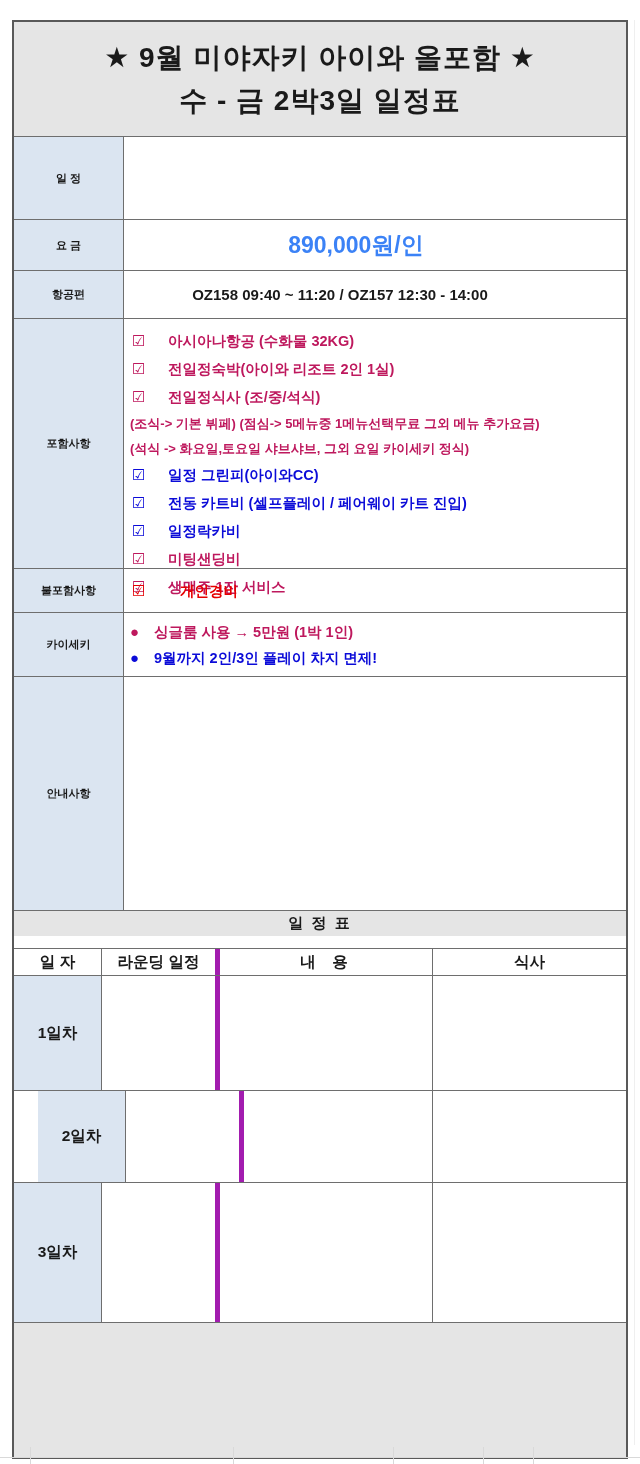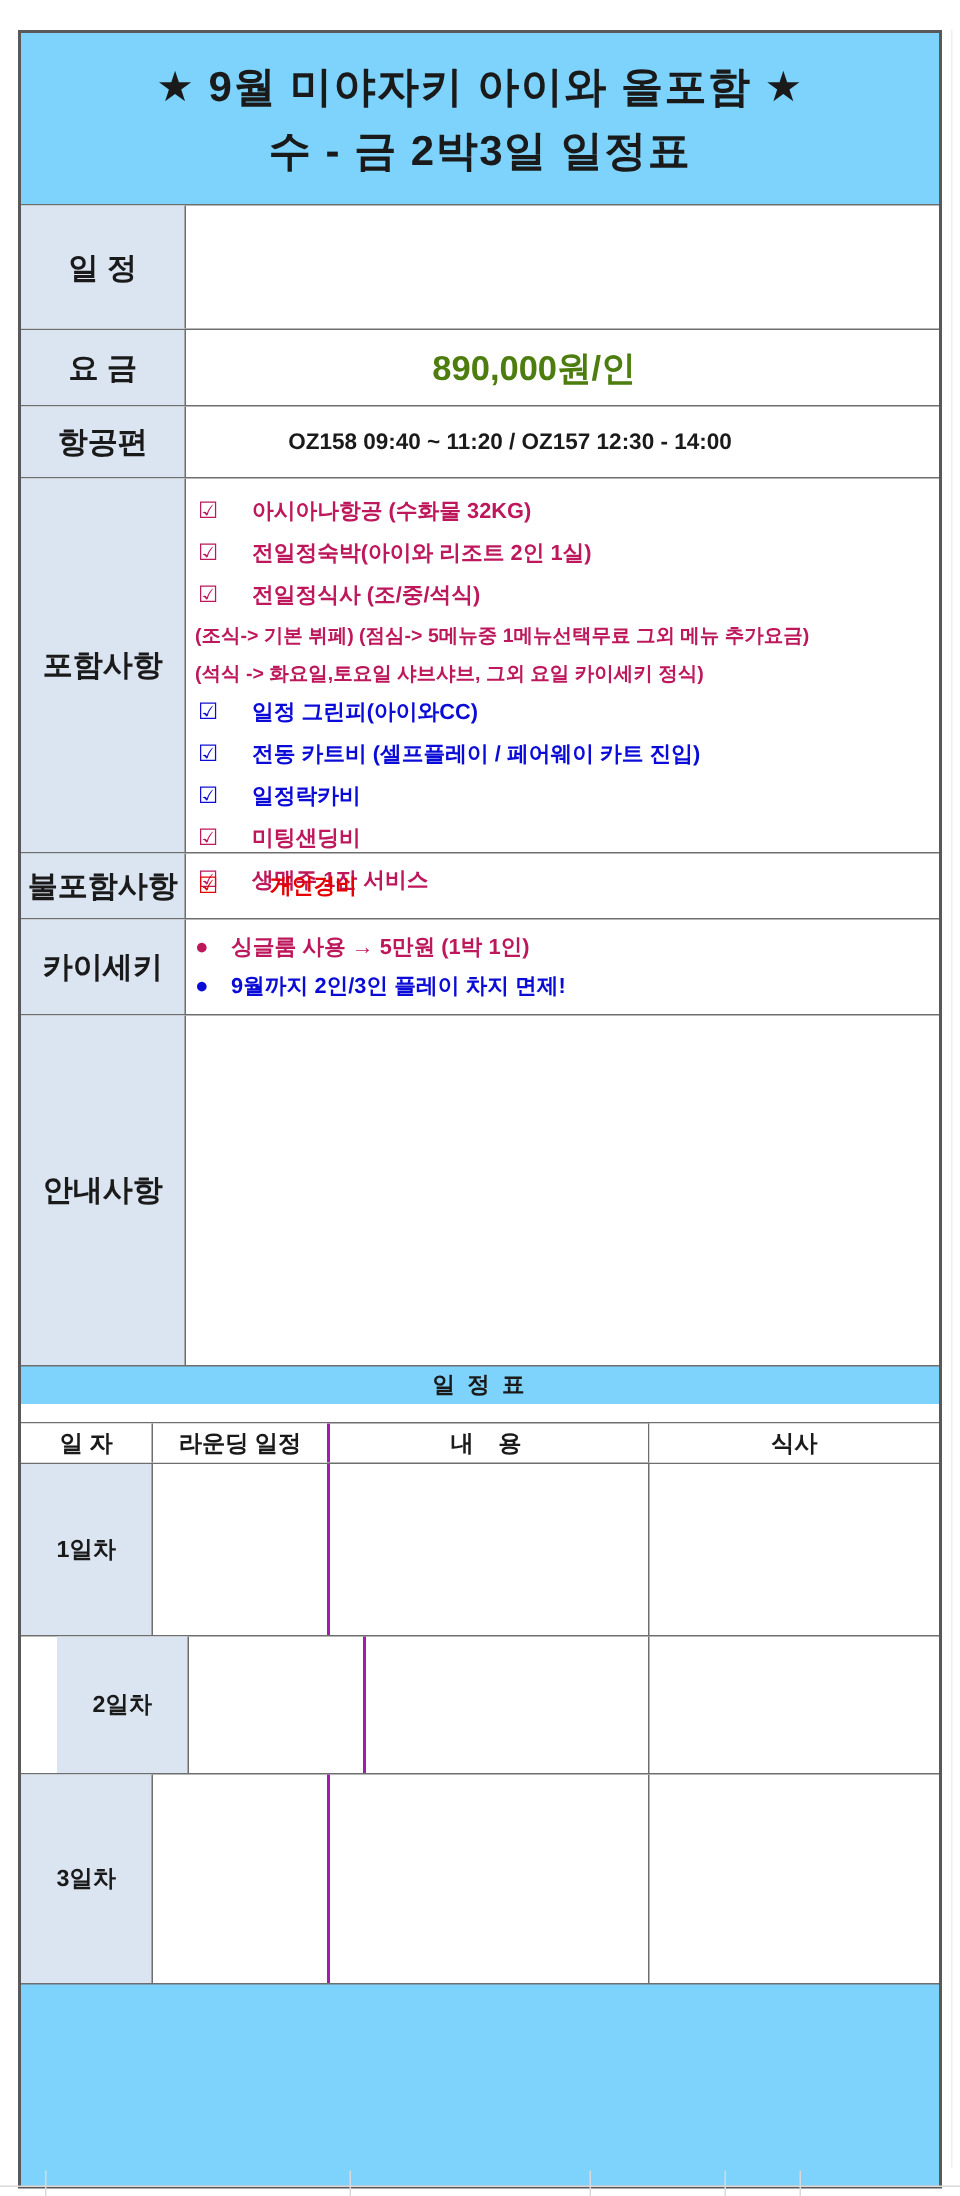--- a/index.html
+++ b/index.html
@@ -3,35 +3,35 @@
 <meta charset="utf-8">
 <style>
   html,body{margin:0;padding:0;background:#ffffff;}
   body{width:640px;height:1464px;overflow:hidden;position:relative;
        font-family:"Liberation Sans","DejaVu Sans",sans-serif;font-weight:bold;color:#1a1a1a;}
   *{box-sizing:border-box;}
   .c-k{color:#be185d;}
   .c-b{color:#0b0bd8;}
   .c-r{color:#e60000;}
   .doc{position:absolute;left:12px;top:20px;width:616px;border:2px solid #595959;background:#fff;}
-  .band{background:#7dd3fc;}
+  .band{background:#e5e5e5;}
   
   .title-band{height:114px;display:flex;flex-direction:column;justify-content:center;align-items:center;text-align:center;}
   .title-line{font-size:28px;line-height:43px;letter-spacing:1px;}
   
   .irow{display:flex;border-top:1px solid #6e6e6e;}
   .ilabel{width:110px;flex:0 0 110px;background:#dbe5f1;border-right:1px solid #6e6e6e;
-          display:flex;align-items:center;justify-content:center;font-size:20px;text-align:center;}
+          display:flex;align-items:center;justify-content:center;font-size:11px;text-align:center;}
   .ibody{flex:1;min-width:0;}
   .r-schedule{height:83px;}
   .r-schedule .ibody{display:flex;flex-direction:column;justify-content:center;text-align:center;padding-right:110px;}
   .date-line{font-size:16px;line-height:26px;}
   .r-price{height:51px;}
   .r-price .ibody{display:flex;align-items:center;justify-content:center;padding-right:38px;}
-  .price-value{font-size:23px;color:#4d7c0f;}
+  .price-value{font-size:23px;color:#3b82f6;}
   .r-flight{height:48px;}
   .r-flight .ibody{display:flex;align-items:center;justify-content:center;padding-right:70px;font-size:15px;}
   .r-included{height:250px;}
   .r-included .ibody{padding:8px 2px 0 6px;}
   .chk-line{font-size:14.5px;line-height:27px;white-space:nowrap;}
   .chk-line .chk{display:inline-block;width:36px;margin-left:2px;font-size:15px;}
   .chk-line.paren{font-size:13px;line-height:25px;}
   .r-excluded{height:44px;}
   .r-excluded .ibody{display:flex;align-items:center;padding-left:6px;}
   .r-excluded .chk{display:inline-block;width:48px;margin-left:2px;font-size:15px;}
@@ -40,21 +40,21 @@
   .r-notes .ibody{display:flex;flex-direction:column;justify-content:center;padding-left:6px;}
   .note-line{font-size:14.5px;line-height:25px;white-space:nowrap;}
   .note-line .blt{display:inline-block;width:24px;font-size:15px;}
   .r-guide{height:234px;}
   .r-guide .ibody{display:flex;flex-direction:column;justify-content:center;padding-left:5px;}
   .guide-line{font-size:13.5px;line-height:23px;white-space:nowrap;}
   
   .section-band{height:26px;border-top:1px solid #6e6e6e;display:flex;align-items:center;justify-content:center;font-size:15px;letter-spacing:2px;}
   .srow{display:flex;border-top:1px solid #6e6e6e;}
   .c-day{width:88px;flex:0 0 88px;border-right:1px solid #6e6e6e;display:flex;align-items:center;justify-content:center;font-size:15.5px;}
-  .c-round{width:118px;flex:0 0 118px;border-right:2px solid #a21caf;display:flex;flex-direction:column;justify-content:space-evenly;align-items:center;font-size:15.5px;text-align:center;}
+  .c-round{width:118px;flex:0 0 118px;border-right:5px solid #a21caf;display:flex;flex-direction:column;justify-content:space-evenly;align-items:center;font-size:15.5px;text-align:center;}
   .c-cont{flex:1;min-width:0;border-right:1px solid #6e6e6e;display:flex;flex-direction:column;justify-content:center;padding:3px 2px 3px 4px;}
   .c-meal{width:193px;flex:0 0 193px;display:flex;flex-direction:column;justify-content:center;align-items:center;}
   .c-meal .meal-box{width:80px;}
   .meal-line{font-size:14px;line-height:23px;white-space:nowrap;}
   .hdr{height:27px;margin-top:12px;}
   .hdr .c-day,.hdr .c-round,.hdr .c-meal{font-size:15.5px;background:#fff;}
   .hdr .c-cont{align-items:center;font-size:15.5px;letter-spacing:6px;}
   .drow .c-day{background:#dbe5f1;}
   .d1{height:115px;}
   .d2{height:92px;padding-left:24px;}

